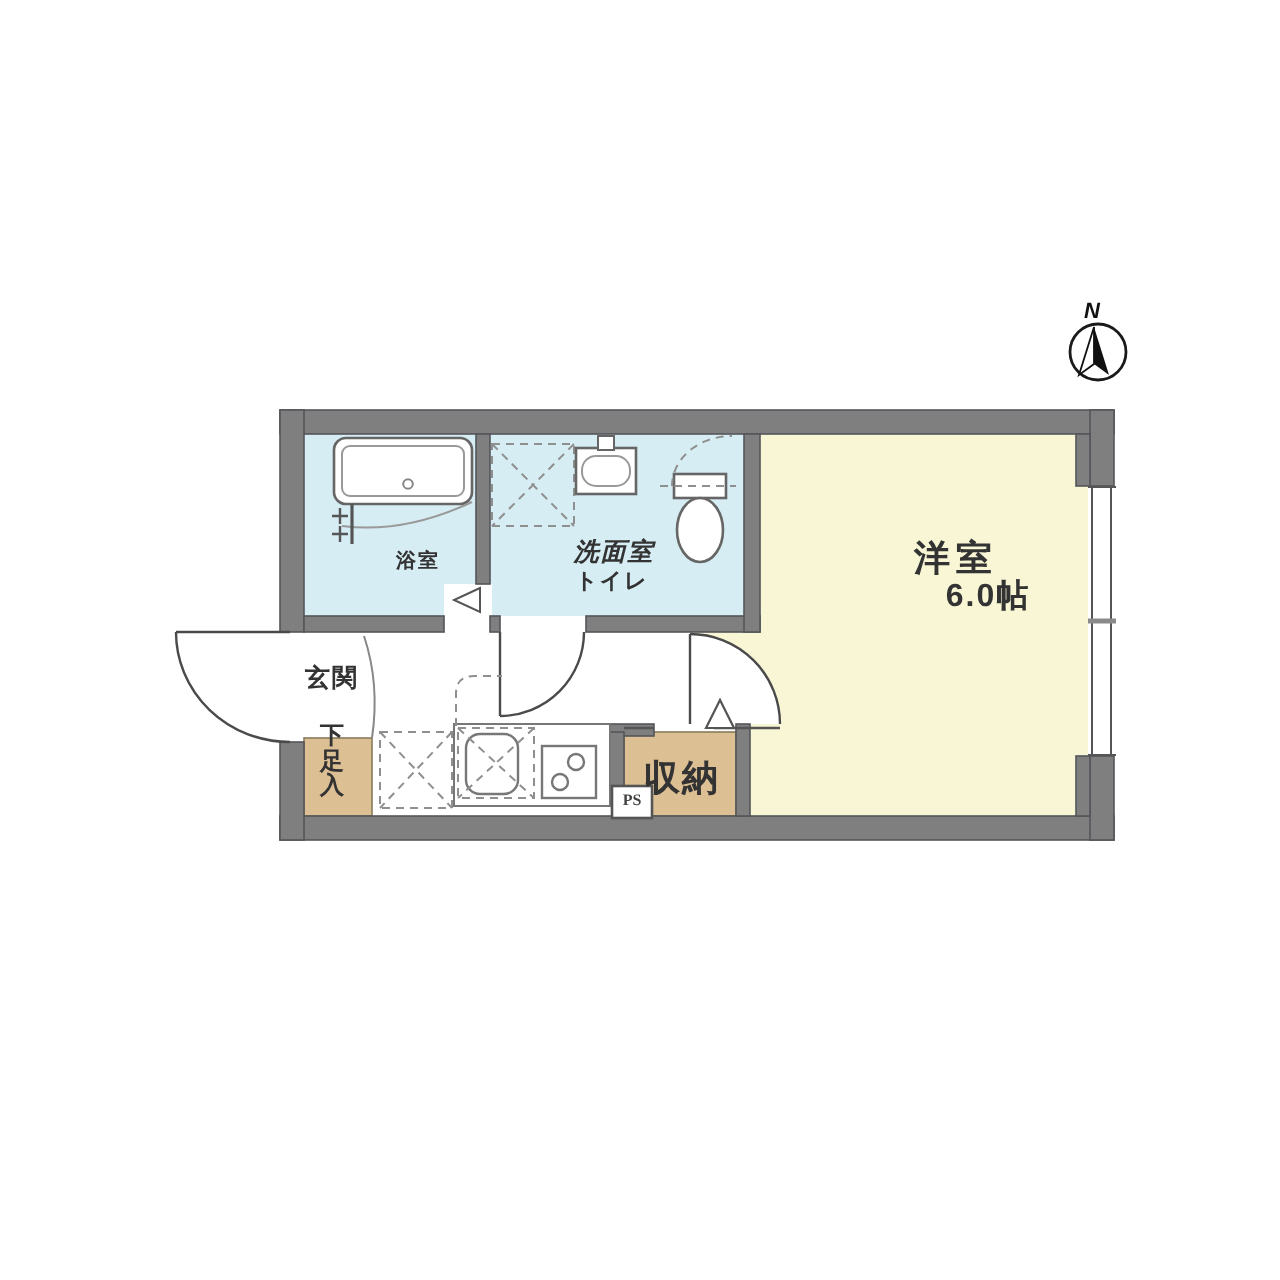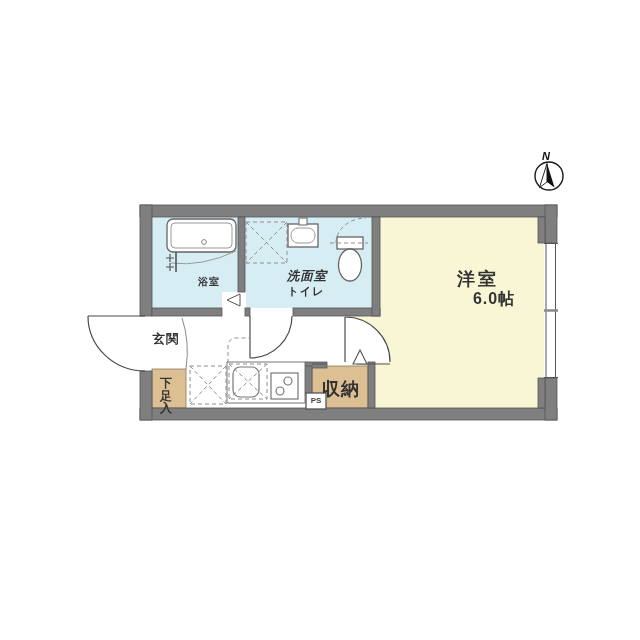--- a/index.html
+++ b/index.html
@@ -5,21 +5,21 @@
   html,body{margin:0;padding:0;background:#fff;}
   .canvas{position:relative;width:640px;height:640px;background:#fff;overflow:hidden;
           font-family:"Liberation Sans","DejaVu Sans",sans-serif;}
   .plan-svg{position:absolute;left:0;top:0;}
   .lbl{position:absolute;transform:translate(-50%,-50%);color:#333;font-weight:bold;
        white-space:nowrap;text-align:center;line-height:1.1;}
   .lbl-room{font-size:10px;letter-spacing:1px;}
   .lbl-big{font-size:18px;letter-spacing:3px;}
   .lbl-size{font-size:16px;letter-spacing:1px;}
   .lbl-vert{width:15px;white-space:normal;word-break:break-all;font-size:12px;line-height:12.5px;}
-  .lbl-tiny{font-size:8px;letter-spacing:0;color:#444;}
+  .lbl-tiny{font-size:8px;letter-spacing:0;color:#444;font-family:Liberation Serif, serif;}
   .lbl-compass{font-size:11px;font-style:italic;color:#111;}
   
   .wall{fill:#7f7f7f;stroke:#54565a;stroke-width:0.8;}
   .wet{fill:#d6edf4;}
   .main{fill:#f9f6d5;}
   .stor{fill:#dcc094;stroke:#8a7a5a;stroke-width:0.8;}
   .fix{fill:#ffffff;stroke:#666;stroke-width:1.3;}
   .thin{fill:none;stroke:#999;stroke-width:1;}
   .dash{fill:none;stroke:#8f8f8f;stroke-width:1;stroke-dasharray:4,3;}
   .door{fill:none;stroke:#4a4a4a;stroke-width:1.2;}
@@ -146,20 +146,20 @@
   <div class="lbl lbl-room" style="left:209px;top:281px;">浴室</div>
 
   <div class="lbl lbl-room" style="left:307px;top:277px;font-size:12.5px;font-style:italic;">洗面室</div>
   <div class="lbl lbl-room" style="left:306px;top:291px;font-size:11px;">トイレ</div>
 
   <div class="lbl lbl-big" style="left:464px;top:280px;margin-left:14px;">洋室</div>
   <div class="lbl lbl-size" style="left:462px;top:299px;margin-left:32px;">6.0帖</div>
 
   <div class="lbl lbl-room" style="left:166px;top:340px;font-size:12.5px;">玄関</div>
 
-  <div class="lbl lbl-vert" style="left:166px;top:396px;text-align:center;">下足入</div>
+  <div class="lbl lbl-vert" style="left:166px;top:380px;text-align:center;">下足入</div>
 
   <div class="lbl lbl-room" style="left:341px;top:390px;font-size:18px;">収納</div>
 
   <div class="lbl lbl-tiny" style="left:316px;top:401px;font-weight:bold;">PS</div>
 
   <div class="lbl lbl-compass" style="left:546px;top:156px;">N</div>
 </div>
 
 </body></html>

